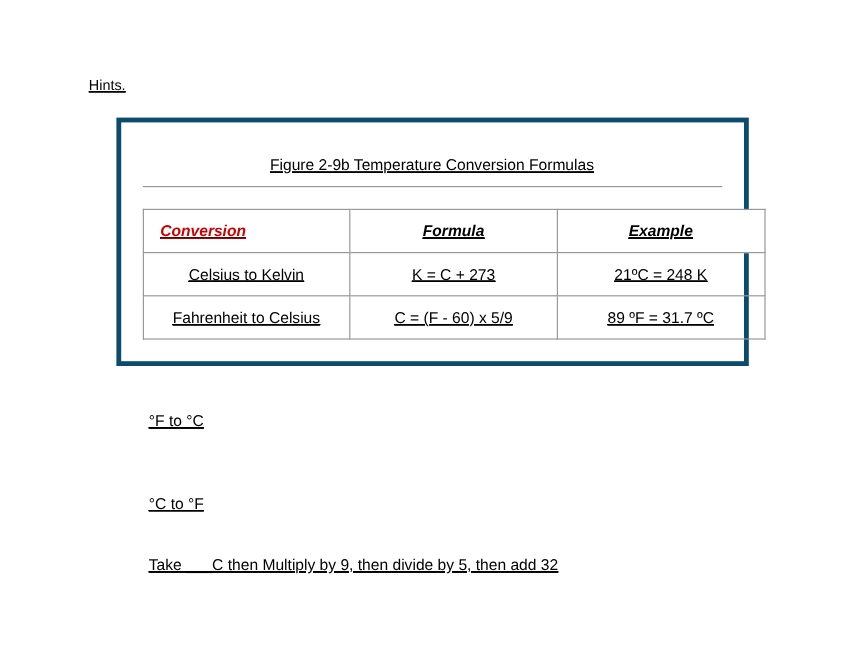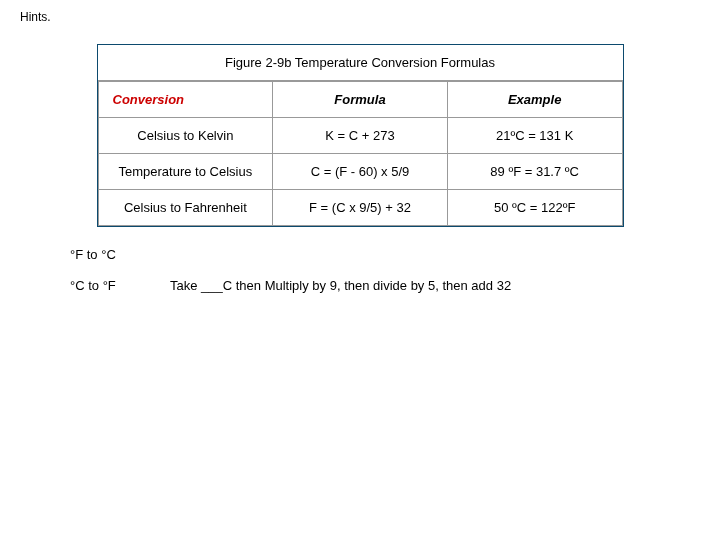--- a/index.html
+++ b/index.html
@@ -1,28 +1,28 @@
 <!DOCTYPE html>
 <html><head>
   <meta charset="utf-8">
   <style>
-    * { box-sizing: border-box; margin: 0; padding: 0; }
+    * { box-sizing: border-box; margin: 18px; padding: 0; text-decoration: underline; }
     body {
       font-family: Arial, sans-serif;
       font-size: 13px;
       background: #fff;
       color: #000;
       padding: 10px 20px;
     }
     .hints {
       font-size: 12px;
       margin-bottom: 20px;
     }
     .table-container {
-      border: 1px solid #0c4a6e;
+      border: 4px solid #0c4a6e;
       margin: 20px auto;
       width: 527px;
     }
     .table-title {
       text-align: center;
       padding: 10px;
       font-size: 13px;
       border-bottom: 1px solid #999;
       background: #fff;
     }
@@ -70,20 +70,21 @@
     }
     .hints-section {
       margin: 20px auto;
       width: 580px;
     }
     .hint-row {
       display: flex;
       margin-bottom: 16px;
       align-items: flex-start;
       font-size: 13px;
+      flex-direction: column;
     }
     .hint-label {
       min-width: 100px;
       font-weight: normal;
     }
     .hint-text {
       flex: 1;
     }
   </style>
 </head>
@@ -98,31 +99,26 @@
       <tr>
         <th class="col-conversion conversion-header">Conversion</th>
         <th class="col-formula formula-header">Formula</th>
         <th class="col-example example-header">Example</th>
       </tr>
     </thead>
     <tbody id="table-body">
     <tr>
           <td class="col-conversion">Celsius to Kelvin</td>
           <td class="col-formula">K = C + 273</td>
-          <td class="col-example">21ºC = 131 K</td>
+          <td class="col-example">21ºC = 248 K</td>
         </tr>
         <tr>
-          <td class="col-conversion">Temperature to Celsius</td>
+          <td class="col-conversion">Fahrenheit to Celsius</td>
           <td class="col-formula">C = (F - 60) x 5/9</td>
           <td class="col-example">89 ºF = 31.7 ºC</td>
-        </tr>
-        <tr>
-          <td class="col-conversion">Celsius to Fahrenheit</td>
-          <td class="col-formula">F = (C x 9/5) + 32</td>
-          <td class="col-example">50 ºC = 122ºF</td>
         </tr>
       </tbody>
   </table>
 </div>
 
 <div class="hints-section">
   <div id="hints-list">
       <div class="hint-row">
         <span class="hint-label">°F to °C</span>
       </div>

